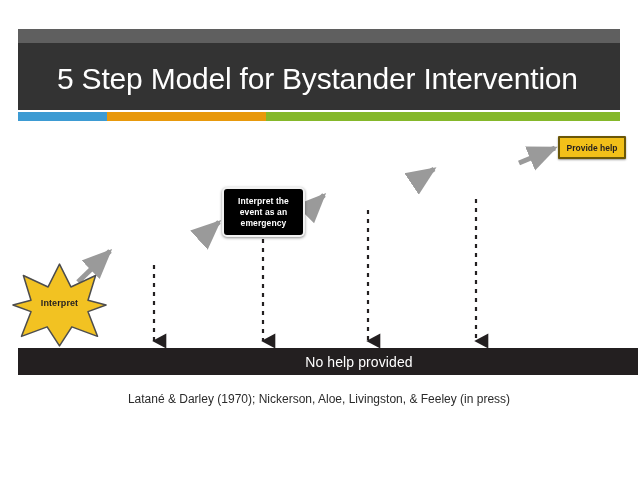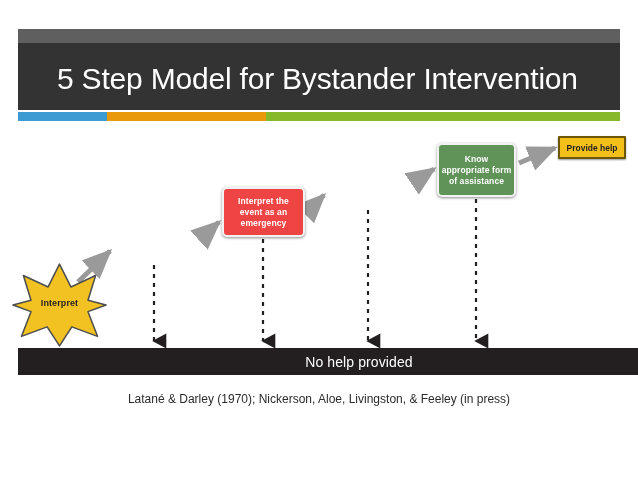--- a/index.html
+++ b/index.html
@@ -51,21 +51,21 @@
     text-align:center;
     display:flex;align-items:center;justify-content:center;
     border:2px solid #f2f2f2;
     box-shadow:0 1px 3px rgba(0,0,0,0.45);
     font-size:8.5px;
     line-height:11px;
     letter-spacing:0.1px;
     padding:2px;
   }
   .n-red{left:113px;top:96px;width:83px;height:45px;background:#cc2229;}
-  .n-orange{left:222px;top:65px;width:83px;height:50px;background:#ef4444;}
+  .n-orange{left:222px;top:65px;width:83px;height:50px;background:#000000;}
   .n-blue{left:327px;top:38px;width:83px;height:48px;background:#2f5d9e;}
   .n-green{left:437px;top:21px;width:79px;height:54px;background:#5f9358;}
 
   .n-gold{
     position:absolute;left:558px;top:14px;width:68px;height:23px;
     box-sizing:border-box;
     background:#f2c019;
     border:2px solid #6b5707;
     color:#231f20;
     font-weight:bold;
@@ -146,21 +146,20 @@
     </svg>
 
     <div class="star-wrap">
       <svg viewBox="0 0 100 90" width="95" height="86">
         <polygon points="50,2 62,26 88,14 80,40 99,45 80,52 90,78 63,68 50,88 37,68 10,78 20,52 1,45 20,40 12,14 38,26" fill="#f2c222" stroke="#4d4d4d" stroke-width="1.6" stroke-linejoin="round"></polygon>
       </svg>
     </div>
     <div class="star-label">Interpret</div>
 
     <div class="node n-orange">Interpret the event as an emergency</div>
-    <div class="node n-green">Know appropriate form of assistance</div>
 
     <div class="n-gold">Provide help</div>
   </div>
 
   <div class="nohelp">No help provided</div>
 
   <div class="citation">Latané &amp; Darley (1970); Nickerson, Aloe, Livingston, &amp; Feeley (in press)</div>
 
 </div>
 

